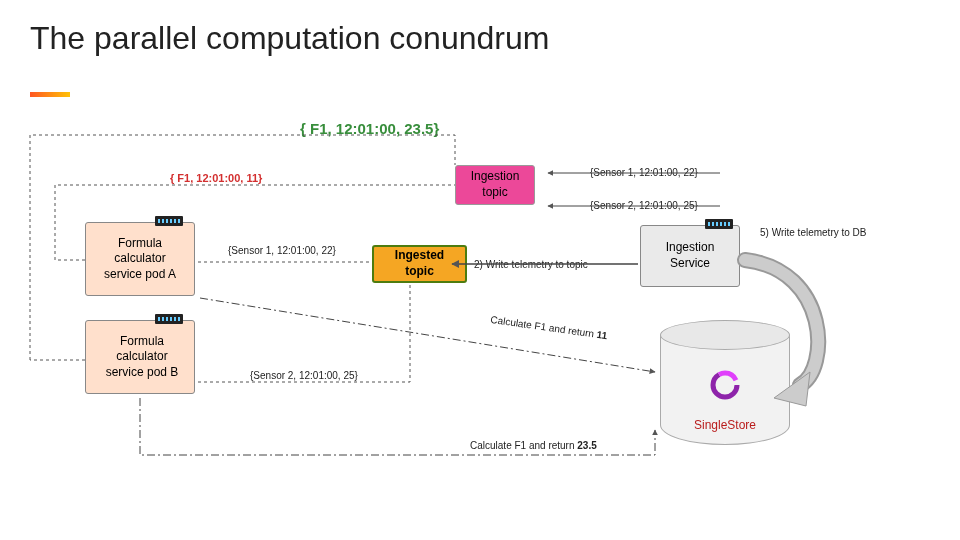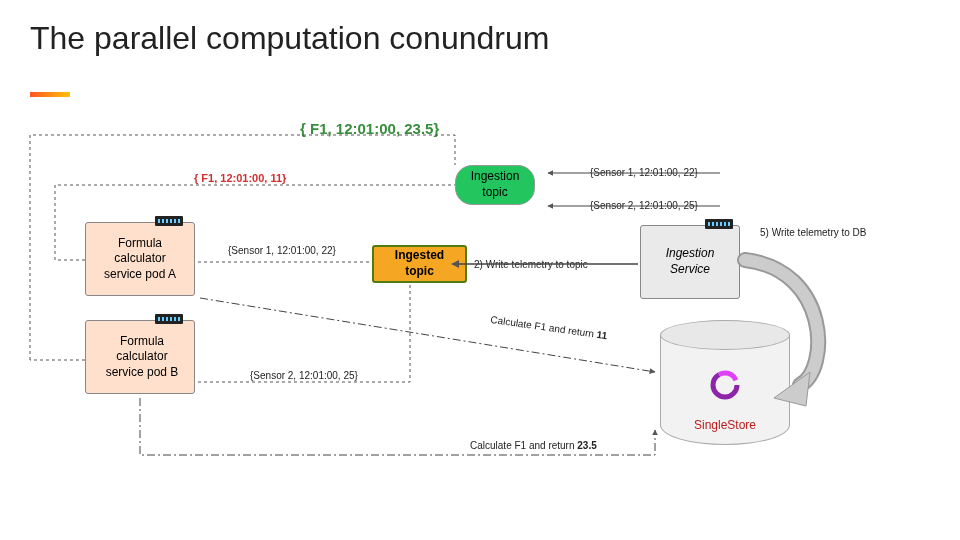--- a/index.html
+++ b/index.html
@@ -33,42 +33,42 @@
     border-radius: 3px;
     display: flex;
     align-items: center;
     justify-content: center;
     text-align: center;
     font-size: 12px;
     line-height: 1.3;
     padding: 4px 8px;
   }
   .pod { background: #ffe0cc; width: 110px; height: 74px; }
-  .ingest-topic-plain { background: #22c55e; width: 80px; height: 40px; border-color:#999;border-radius:17px; }
+  .ingest-topic-plain { background: #ec4899; width: 80px; height: 40px; border-color:#999; }
   .ingest-topic-highlight { background: #f5a623; font-weight: 600; width: 95px; height: 38px; border: 2px solid #4d7c0f; }
-  .ingest-service { background: #eaeaea; width: 100px; height: 74px; font-style: italic; }
+  .ingest-service { background: #eaeaea; width: 100px; height: 62px; }
   .chip {
     position: absolute;
     width: 28px;
     height: 10px;
     background: #222;
     border-radius: 1px;
   }
   .chip::after {
     content: "";
     position: absolute;
     left: 3px; right: 3px; top: 3px; height: 4px;
     background: repeating-linear-gradient(90deg,#6cf,#6cf 2px,transparent 2px,transparent 4px);
   }
   .label {
     position: absolute;
     font-size: 10px;
     color: #222;
   }
-  .label.red { color: #d32f2f; font-weight: 600; font-size: 11px; margin-left: 24px; }
+  .label.red { color: #d32f2f; font-weight: 600; font-size: 11px; }
   .label.green { color: #388e3c; font-weight: 600; font-size: 15px; }
   svg.arrows { position: absolute; top: 0; left: 0; width: 960px; height: 540px; pointer-events: none; }
   .db {
     position: absolute;
     left: 660px;
     top: 320px;
     width: 130px;
     height: 130px;
   }
   .db-body {

